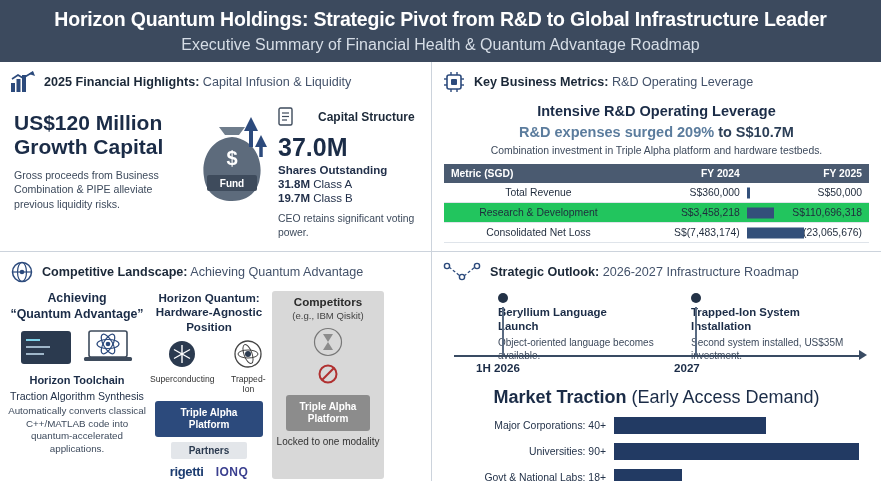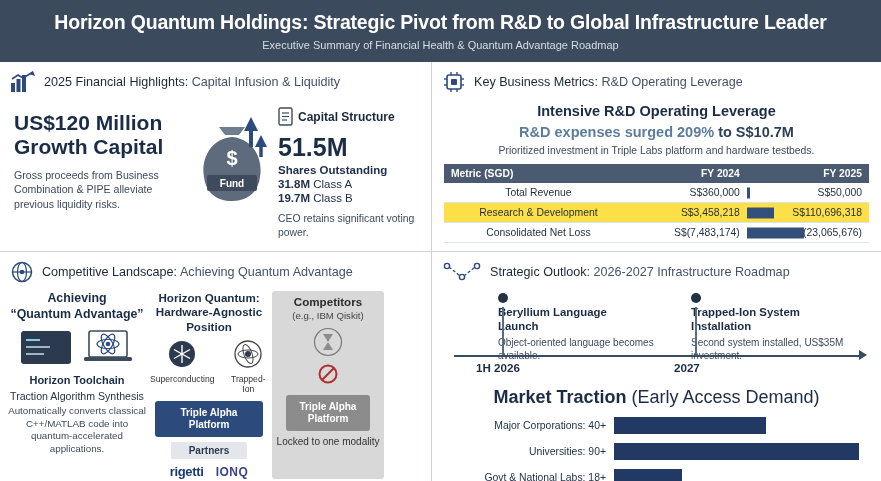--- a/index.html
+++ b/index.html
@@ -17,57 +17,57 @@
     background: #3c4a5e;
     color: #fff;
     display: flex; flex-direction: column;
     align-items: center; justify-content: center;
   }
   .header h1 {
     font-size: 19.5px; font-weight: bold; letter-spacing: -0.2px;
     color:#ffffff;
   }
   .header h2 {
-    font-size: 11px; font-weight: normal; color: #d6dde6; margin-top: 5px;
+    font-size: 16px; font-weight: normal; color: #d6dde6; margin-top: 5px;
   }
 
   
   .grid {
     display: grid;
     grid-template-columns: 432px 449px;
     grid-template-rows: 190px 229px;
     height: 419px;
   }
   .panel { position: relative; background: #fff; }
   .panel.br { border-right: 1px solid #ccd3dc; }
   .panel.bb { border-bottom: 1px solid #ccd3dc; }
 
   .panel-head {
     display: flex; align-items: center; gap: 8px;
     padding: 8px 10px 5px 10px;
   }
   .panel-head .ptitle { font-size: 12.6px; color:#27364a; }
-  .panel-head .ptitle b { font-weight: normal; color:#1b2838;margin-top:38px; }
+  .panel-head .ptitle b { font-weight: bold; color:#1b2838;margin-top:38px; }
   .panel-head .ptitle span { color:#43526a; }
 
   .icon { display:inline-block; line-height:0; }
 
   
   .p1-body { display: flex; padding: 4px 10px 0 10px; }
   .p1-left { width: 176px; padding-left: 4px; }
   .p1-big {
     font-size: 21px; font-weight: bold; color:#1b2c47; line-height:1.12;
     margin-top: 8px;
   }
   .p1-sub {
     font-size: 10.6px; color:#3d4a5c; line-height: 1.35; margin-top: 10px;
   }
   .p1-mid { width: 92px; display:flex; align-items:flex-start; justify-content:center; padding-top:10px;}
   .p1-right { flex: 1; padding-top: 4px; }
-  .cap-head { display:flex; align-items:center; gap:2px; }
+  .cap-head { display:flex; align-items:center; gap:22px; }
   .cap-head .cap-t { font-size: 12px; font-weight: bold; color:#1b2838; }
   .shares { font-size: 25px; font-weight: bold; color:#1b2c47; margin-top: 6px; }
   .share-line { font-size: 11.5px; color:#22304a; margin-top: 2px; }
   .share-line b { font-weight: bold; }
   .ceo { font-size: 10.4px; color:#3d4a5c; margin-top: 8px; line-height:1.3; }
 
   
   .bag { position: relative; width: 74px; height: 90px; }
 
   
@@ -80,21 +80,21 @@
   table.metrics { width: 100%; border-collapse: collapse; margin-top: 8px; font-size: 10.4px; }
   table.metrics th {
     background: #4a5a70; color:#fff; font-weight: bold; text-align:left;
     padding: 4px 7px; font-size: 10.3px; margin-left: 28px;
   }
   table.metrics th.num { text-align: right; }
   table.metrics td {
     padding: 4px 7px; color:#1f2b3c; border-bottom: 1px solid #dfe4ea;
   }
   table.metrics td.num { text-align: right; }
-  table.metrics tr.alt td { background:#fde047; }
+  table.metrics tr.alt td { background:#22c55e; }
   .bar-cell { position: relative; }
   .minibar { position:absolute; left:0; top:50%; transform:translateY(-50%); height:11px; background:#33507a; }
 
   
   .p3-body { display:flex; padding: 2px 8px 0 8px; gap: 4px; }
   .p3-col1 { width: 138px; text-align:center; }
   .p3-col2 { width: 118px; text-align:center; }
   .p3-col3 { width: 112px; text-align:center; background:#d8d8d8; border-radius:3px; padding:4px 4px 6px 4px;}
   .c1-h { font-size: 12.4px; font-weight:bold; color:#1b2c47; line-height:1.25; }
   .c2-h { font-size: 11.6px; font-weight:bold; color:#1b2c47; line-height:1.25; }
@@ -200,21 +200,21 @@
             <span class="icon">
               <svg width="18" height="20" viewBox="0 0 18 20">
                 <rect x="1" y="1" width="13" height="17" rx="1.5" fill="#fff" stroke="#3e4b5c" stroke-width="1.4"></rect>
                 <line x1="4" y1="6" x2="11" y2="6" stroke="#3e4b5c" stroke-width="1.2"></line>
                 <line x1="4" y1="9.5" x2="11" y2="9.5" stroke="#3e4b5c" stroke-width="1.2"></line>
                 <line x1="4" y1="13" x2="9" y2="13" stroke="#3e4b5c" stroke-width="1.2"></line>
               </svg>
             </span>
             <span class="cap-t">Capital Structure</span>
           </div>
-          <div class="shares">51.5M</div>
+          <div class="shares">37.0M</div>
           <div class="share-line" style="font-weight:bold;">Shares Outstanding</div>
           <div class="share-line">
             <b>31.8M</b>
             <span>Class A</span>
           </div>
           <div class="share-line">
             <b>19.7M</b>
             <span>Class B</span>
           </div>
           <div class="ceo">CEO retains significant voting power.</div>
@@ -243,21 +243,21 @@
         <div class="ptitle">
           <b>Key Business Metrics:</b><span> R&amp;D Operating Leverage</span>
         </div>
       </div>
 
       <div class="p2-body">
         <div class="p2-h">Intensive R&amp;D Operating Leverage</div>
         <div class="p2-h2">
           <span>R&amp;D expenses surged 209%</span><span class="dark"> to S$10.7M</span>
         </div>
-        <div class="p2-note">Prioritized investment in Triple Labs platform and hardware testbeds.</div>
+        <div class="p2-note">Combination investment in Triple Alpha platform and hardware testbeds.</div>
 
         <table class="metrics">
           <thead>
             <tr>
               <th>Metric (SGD)</th>
               <th class="num">FY 2024</th>
               <th class="num">FY 2025</th>
             </tr>
           </thead>
           <tbody>

